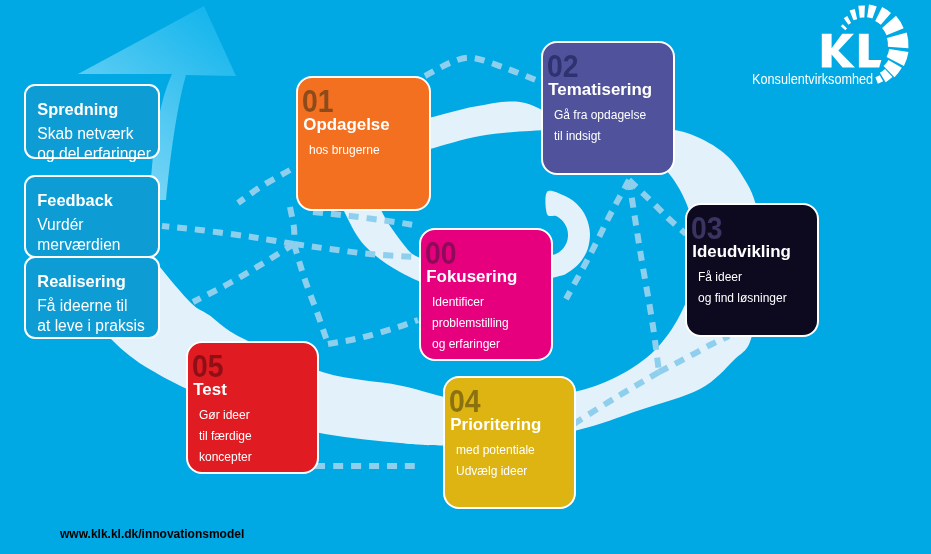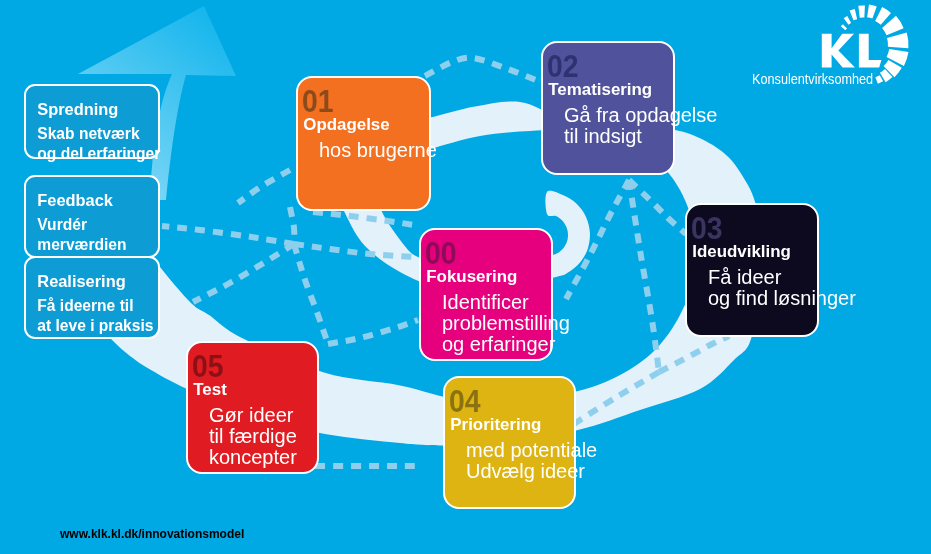--- a/index.html
+++ b/index.html
@@ -3,26 +3,26 @@
 <meta charset="utf-8">
 <style>
   html,body{margin:0;padding:0;}
   body{width:931px;height:554px;overflow:hidden;background:#00a9e4;
        font-family:"Liberation Sans",sans-serif;}
   #stage{position:relative;width:931px;height:554px;overflow:hidden;background:#00a9e4;}
   svg#bg{position:absolute;left:0;top:0;}
   .card{position:absolute;border:2.5px solid #fff;border-radius:16px;box-sizing:border-box;}
   .num{position:absolute;left:4px;top:7.5px;font-weight:bold;font-size:31.5px;line-height:31.5px;transform:scaleX(0.9);transform-origin:left top;}
   .ttl{position:absolute;left:5.3px;top:38px;font-weight:bold;font-size:16.9px;line-height:17px;color:#fff;}
-  .desc{position:absolute;left:21px;top:62px;font-size:20px;color:#fff;}
+  .desc{position:absolute;left:11px;top:62px;font-size:12px;color:#fff;}
   .dl{line-height:21px;white-space:pre;}
   .sidebox{position:absolute;border:2.5px solid #fff;border-radius:11px;box-sizing:border-box;background:#0d9dd4;}
   .sidebox .ttl{top:15px;left:11.3px;font-size:16.4px;}
   .sidebox .desc{top:38px;left:11.3px;font-size:15.6px;}
-  .sidebox .dl{line-height:20.3px;font-weight:bold;}
+  .sidebox .dl{line-height:20.3px;}
   #footer{position:absolute;left:60px;top:527px;color:#000000;font-weight:bold;font-size:12px;}
   #logo-tag{position:absolute;left:752px;top:72px;color:#fff;font-size:14px;line-height:15px;transform:scaleX(0.905);transform-origin:left top;}
 </style>
 </head>
 <body>
 
 <div id="stage">
   <svg id="bg" width="931" height="554">
     <defs>
       <linearGradient id="arrowGrad" x1="0.1" y1="1" x2="0.75" y2="0">

